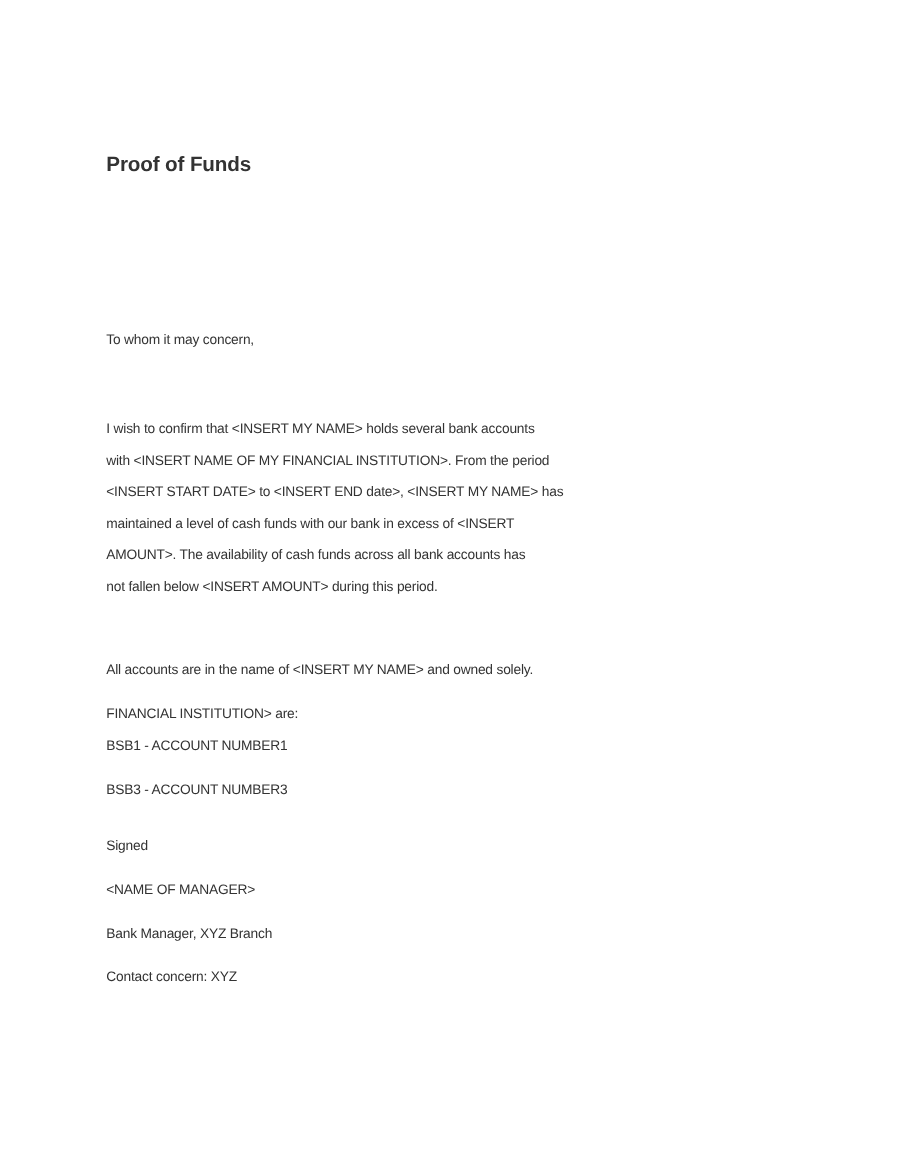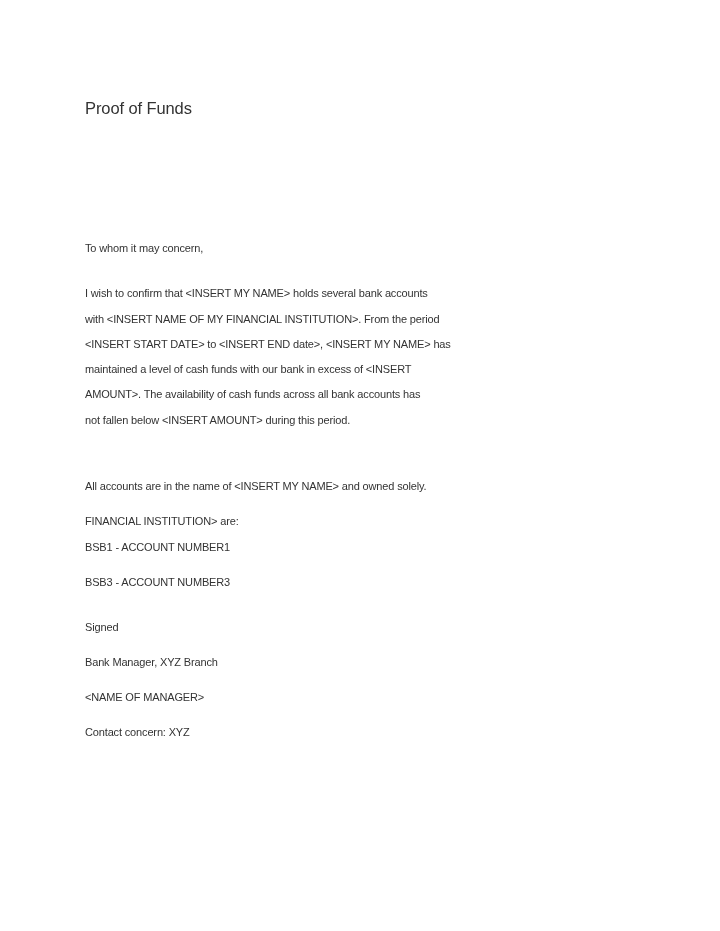--- a/index.html
+++ b/index.html
@@ -22,25 +22,26 @@
   .line {
     font-size: 11px;
     line-height: 25.3px;
     letter-spacing: -0.15px;
     white-space: nowrap;
   }
   .title {
     font-size: 16.5px;
     line-height: 25px;
     letter-spacing: -0.1px;
-    padding-top: 96px;
+    padding-top: 120px;
     white-space: nowrap;
+    font-weight: bold;
   }
   .salutation   { margin-top: 115px; }
-  .p1           { margin-top: 20px; }
+  .p1           { margin-top: 46px; }
   .p2           { margin-top: 41px; }
   .p3           { margin-top: 10px; }
   .accounts     { margin-top: 0; }
   .accounts .line { margin-bottom: 9.7px; }
   .signature    { margin-top: 20px; }
   .signature .line { margin-bottom: 9.7px; }
 </style>
 </head>
 <body>
 
@@ -65,18 +66,18 @@
     <div class="line">FINANCIAL INSTITUTION&gt; are:</div>
   </div>
 
   <div class="accounts">
     <div class="line">BSB1 - ACCOUNT NUMBER1</div>
     <div class="line">BSB3 - ACCOUNT NUMBER3</div>
   </div>
 
   <div class="signature">
     <div class="line">Signed</div>
+    <div class="line">&lt;NAME OF MANAGER&gt;</div>
     <div class="line">Bank Manager, XYZ Branch</div>
-    <div class="line">&lt;NAME OF MANAGER&gt;</div>
     <div class="line">Contact concern: XYZ</div>
   </div>
 
 </div>
 
 </body></html>

